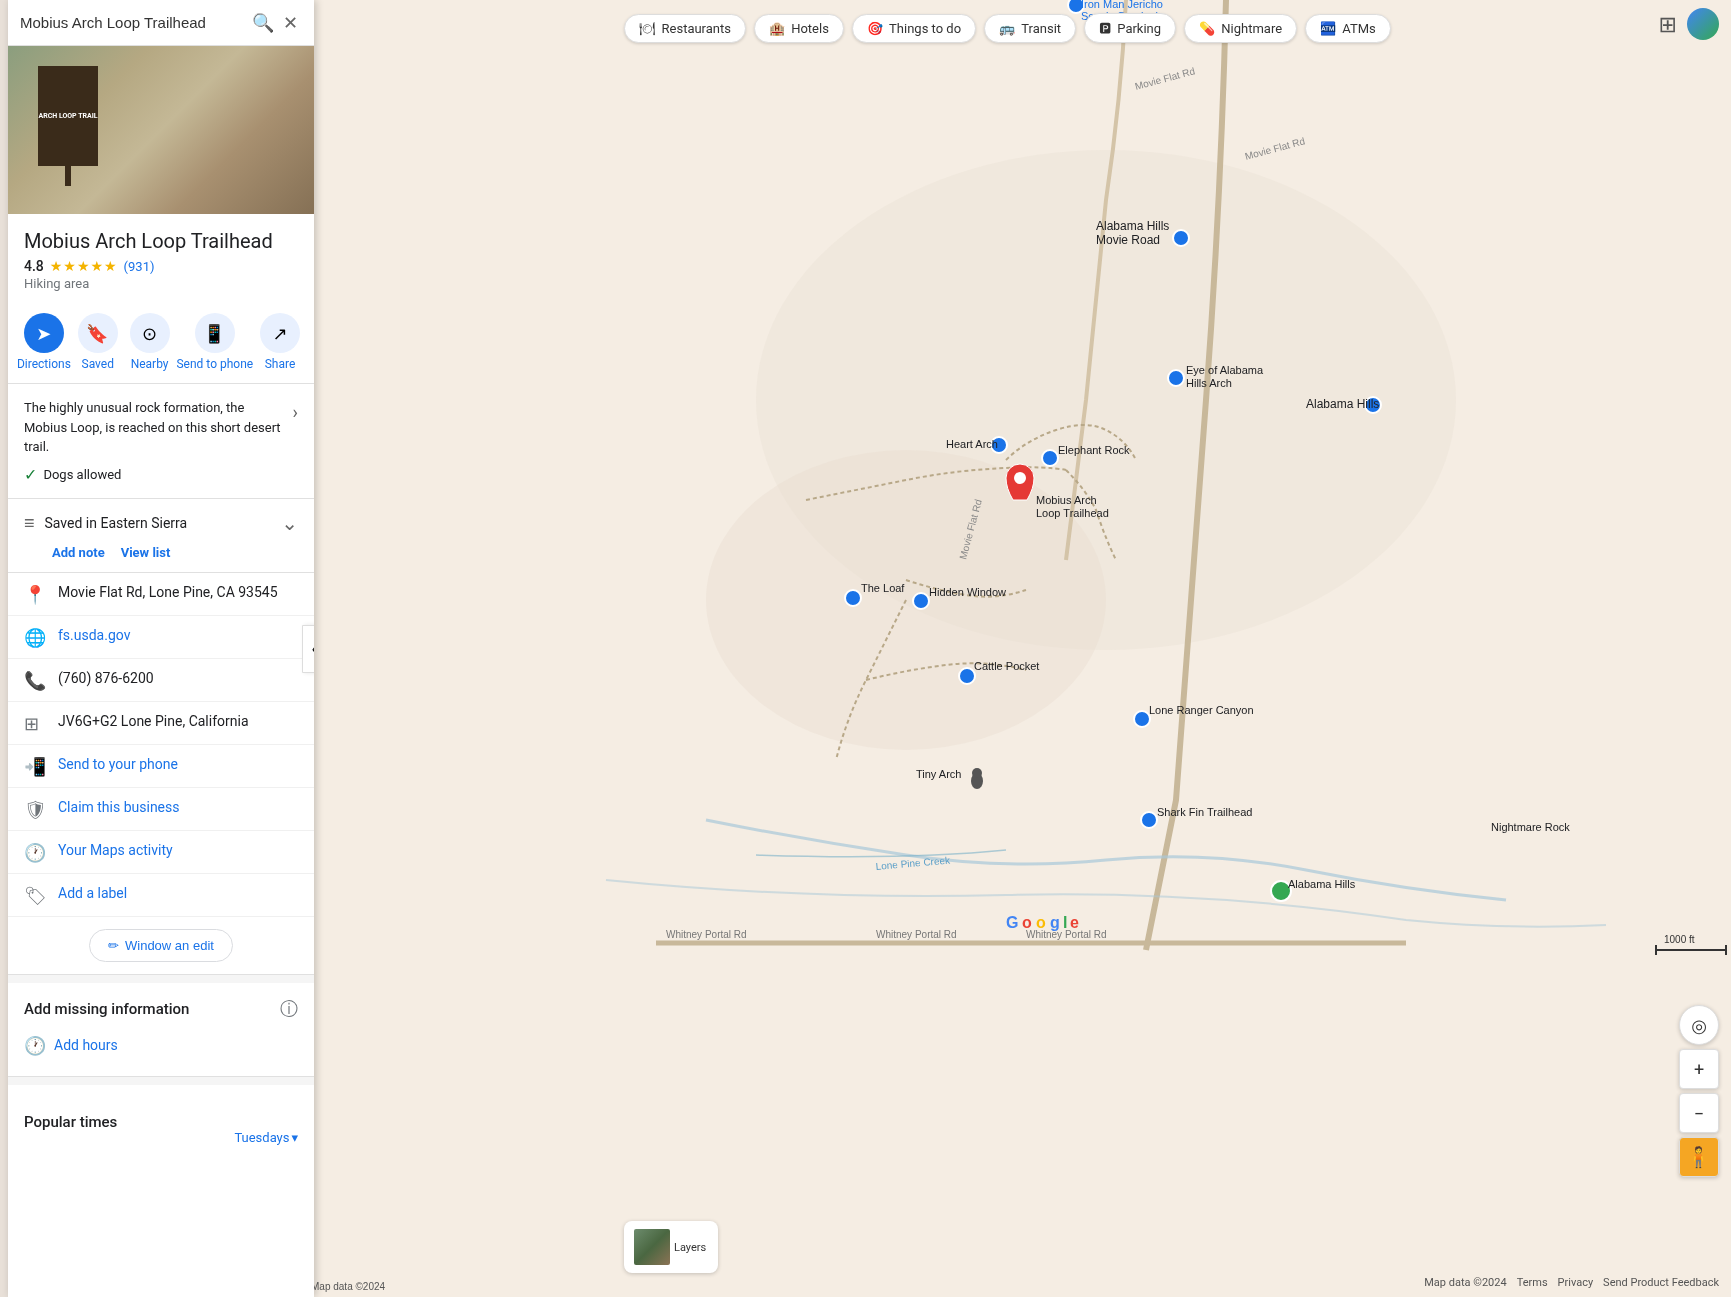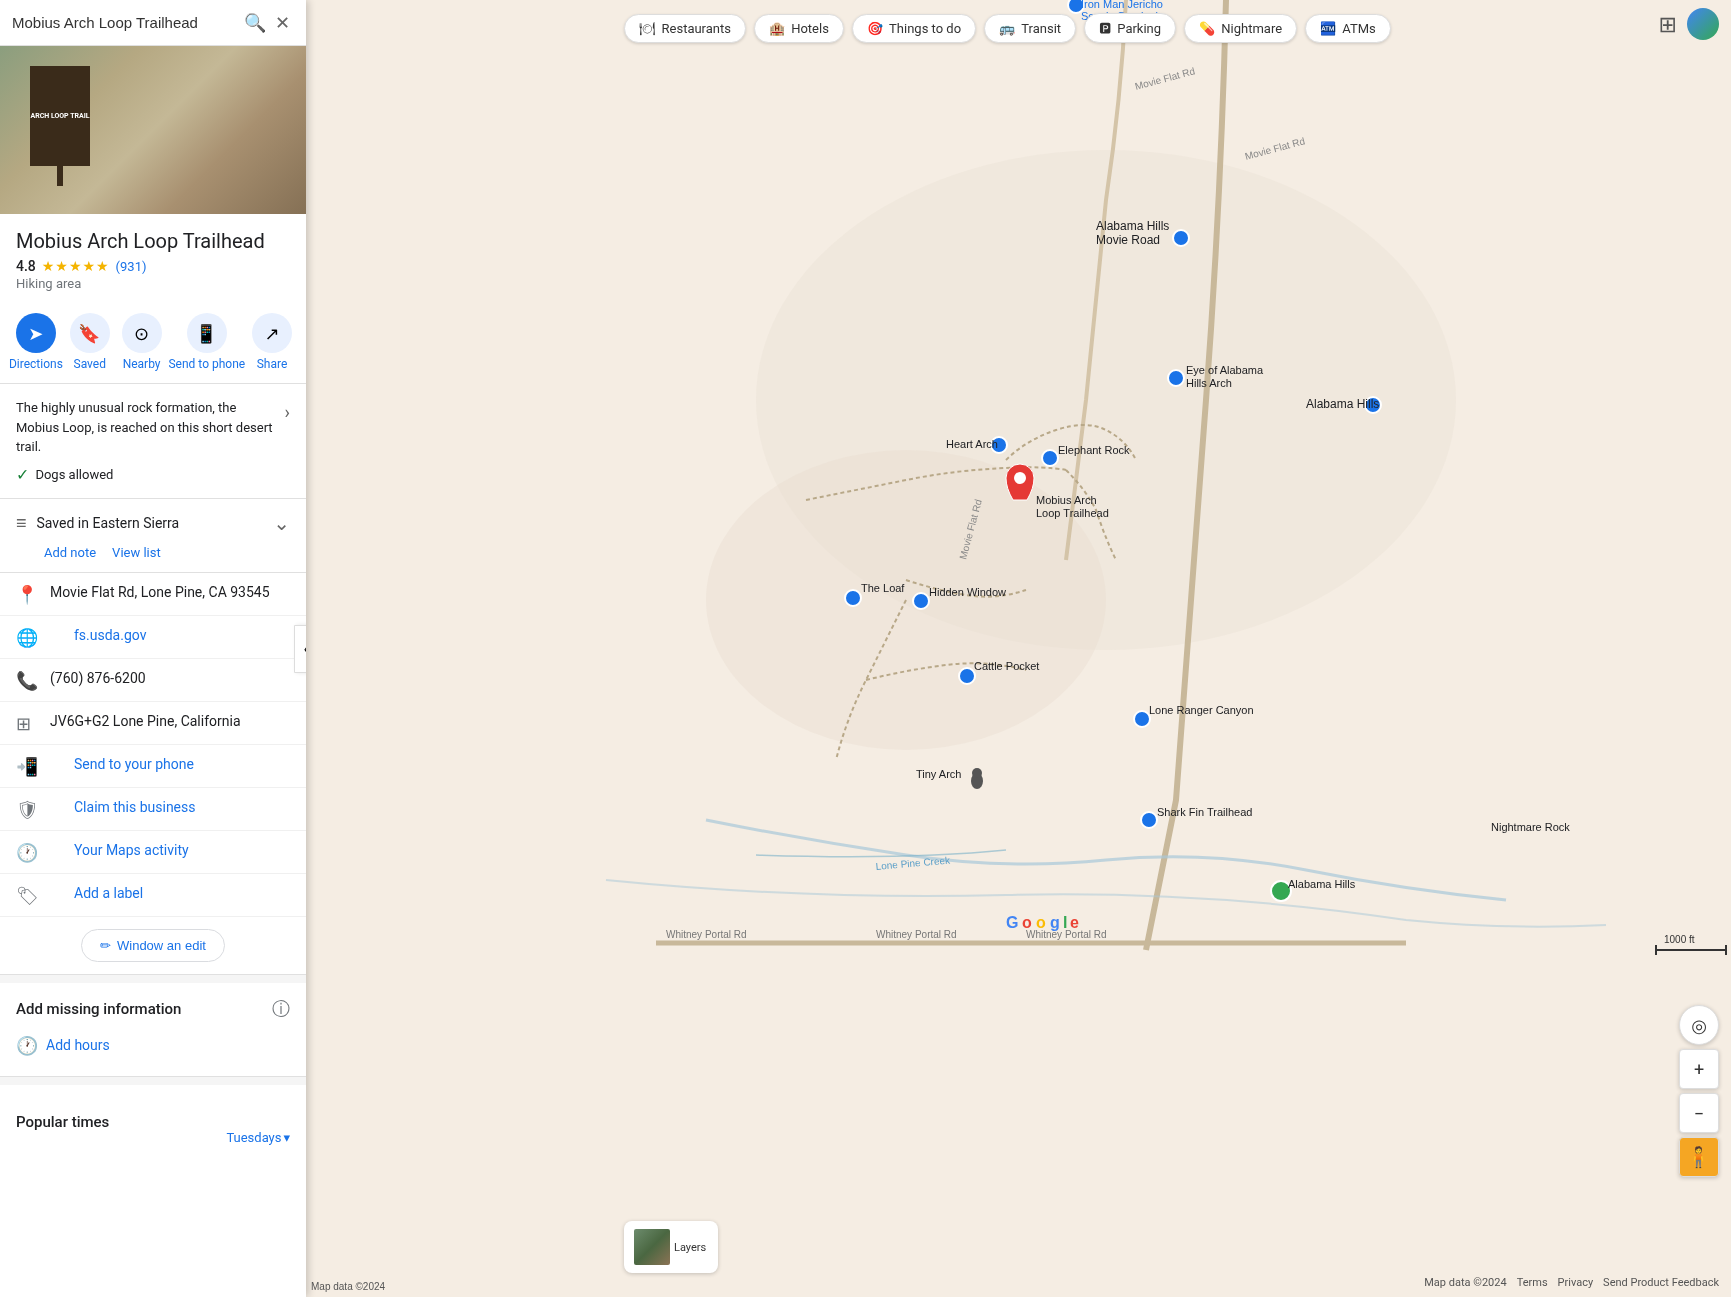--- a/index.html
+++ b/index.html
@@ -41,21 +41,21 @@
       align-items: center;
       gap: 6px;
       white-space: nowrap;
       box-shadow: 0 1px 3px rgba(0,0,0,0.15);
       color: #333;
     }
 
     
     #sidebar {
       position: absolute;
-      left: 0;
+      left: 8px;
       top: 0;
       width: 306px;
       height: 100%;
       background: #fff;
       overflow-y: auto;
       box-shadow: 2px 0 8px rgba(0,0,0,0.2);
       z-index: 20;
     }
 
     
@@ -265,21 +265,21 @@
     .saved-actions {
       display: flex;
       gap: 16px;
       margin-top: 10px;
       padding-left: 28px;
     }
     .saved-action-btn {
       font-size: 13px;
       color: #1a73e8;
       cursor: pointer;
-      font-weight: 400;
+      font-weight: 700;
     }
 
     
     .info-row {
       display: flex;
       align-items: flex-start;
       padding: 10px 16px;
       gap: 14px;
       border-bottom: 1px solid #f0f0f0;
     }
@@ -291,21 +291,20 @@
       margin-top: 1px;
     }
     .info-text {
       font-size: 14px;
       color: #202124;
       line-height: 1.4;
     }
     .info-text a, .info-link {
       color: #1a73e8;
       text-decoration: none;
-      margin-left: 24px;
     }
 
     
     #suggest-edit {
       padding: 12px 16px;
       display: flex;
       justify-content: center;
       border-bottom: 1px solid #e0e0e0;
     }
     .suggest-btn {

